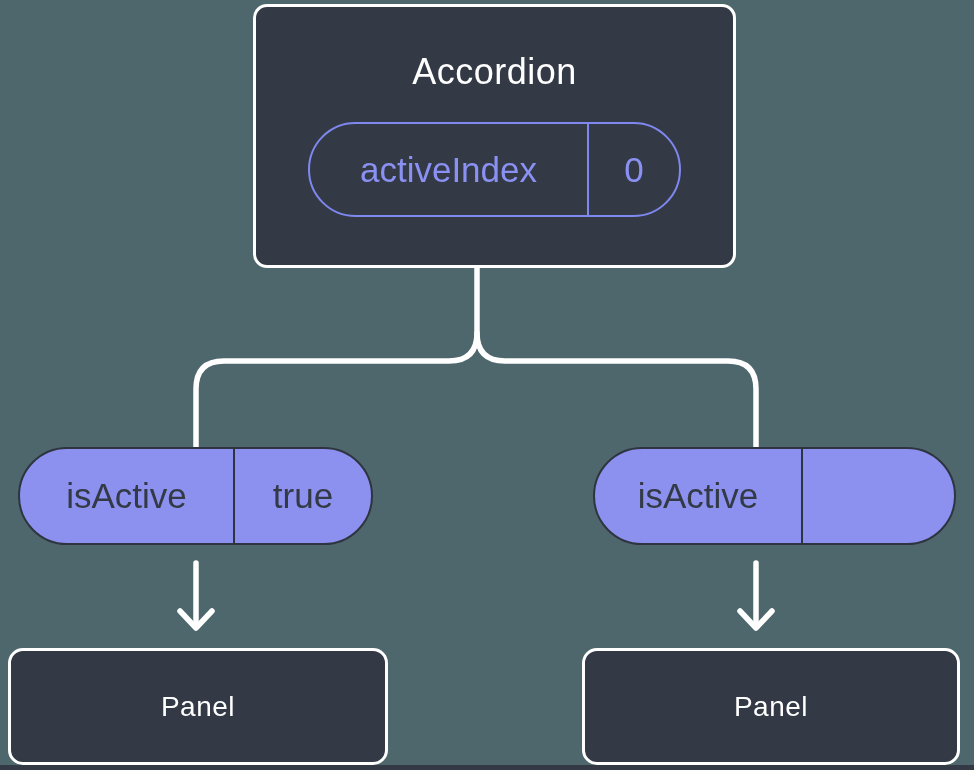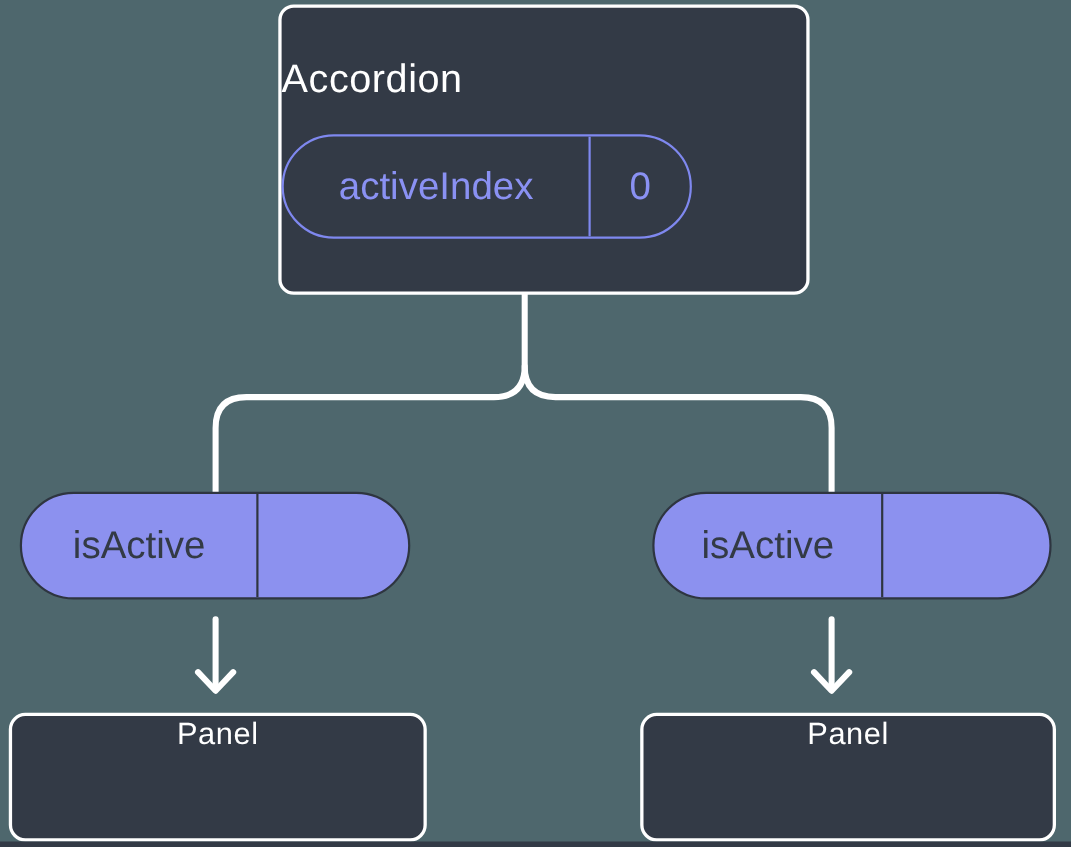--- a/index.html
+++ b/index.html
@@ -34,20 +34,21 @@
     stroke:var(--connector);
     stroke-width:5.5;
     stroke-linecap:round;
     stroke-linejoin:round;
   }
   .node{
     position:absolute;
     background:var(--node-fill);
     border:3.5px solid var(--node-border);
     display:flex;
+    align-items:center;
     justify-content:center;
   }
   .node-root{
     left:253px;top:4px;width:483px;height:264px;
     border-radius:14px;
     flex-direction:column;
     justify-content:flex-start;
   }
   .node-title{
     margin-top:44px;
@@ -136,20 +137,21 @@
     <div class="pill pill-outline">
       <span class="pill-name">activeIndex</span>
       <span class="pill-divider"></span>
       <span class="pill-value">0</span>
     </div>
   </div>
 
   <div class="pill pill-solid pill-left">
     <span class="pill-name">isActive</span>
     <span class="pill-divider"></span>
+    <span class="pill-value">true</span>
   </div>
 
   <div class="pill pill-solid pill-right">
     <span class="pill-name">isActive</span>
     <span class="pill-divider"></span>
   </div>
 
   <div class="node node-panel panel-left">
     <span class="panel-label">Panel</span>
   </div>

